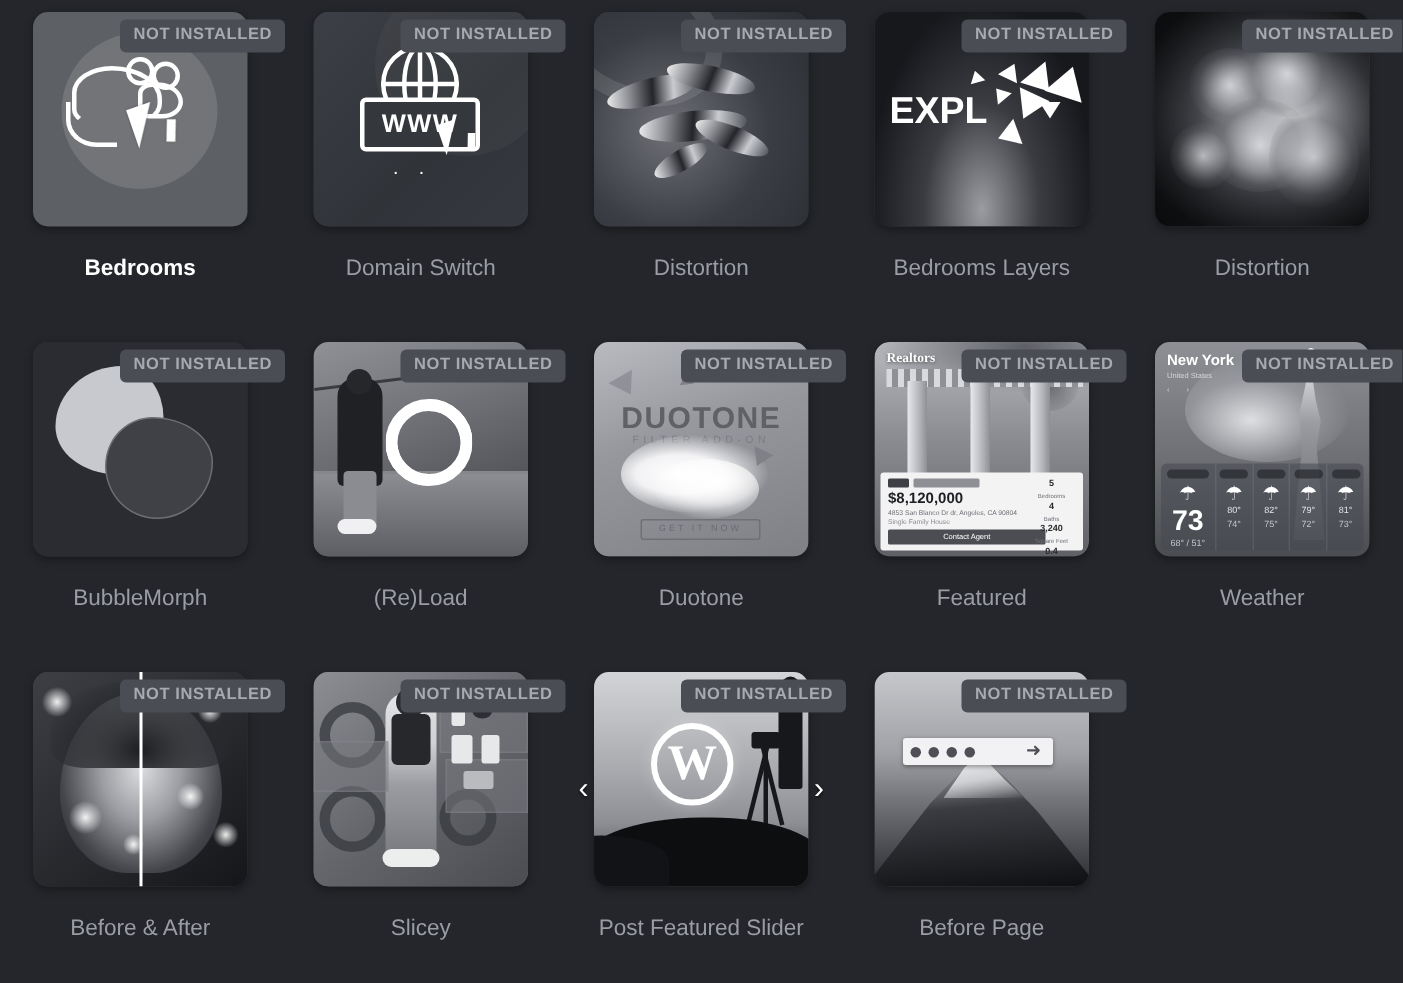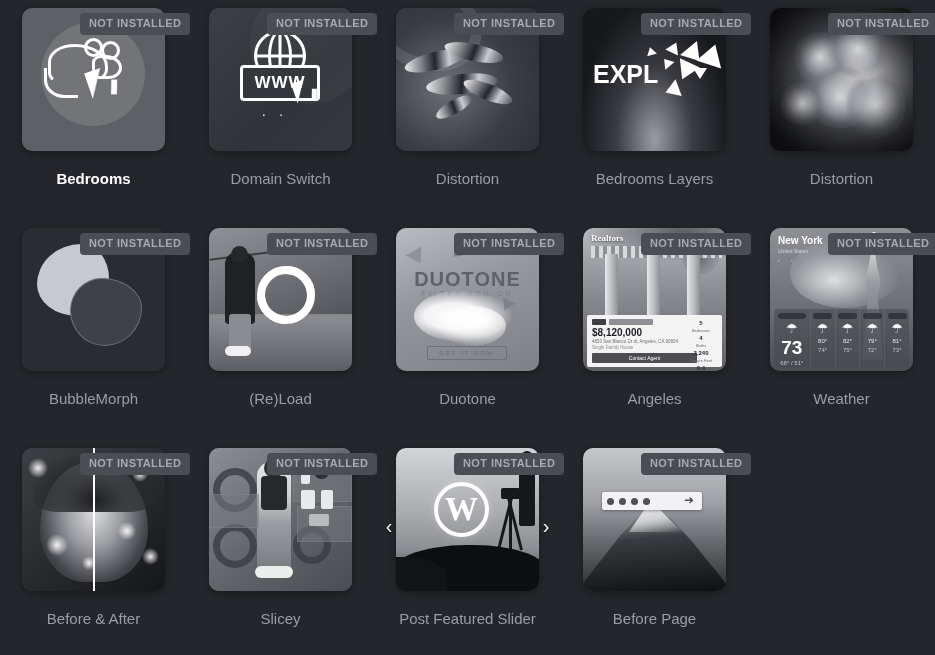--- a/index.html
+++ b/index.html
@@ -814,21 +814,21 @@
               <div class="stat"><b>3,240</b><span>Square Feet</span></div>
               <div class="stat">
                   <b>0.4</b>
                 </div>
             </div>
           </div>
         </div>
       </div>
       <div class="badge">NOT INSTALLED</div>
     </div>
-    <div class="addon-label">Angeles</div>
+    <div class="addon-label">Featured</div>
   </div>
 
   <div class="addon-cell">
     <div class="card-wrap">
       <div class="card">
         <div class="art art-weather">
           <div class="clouds"></div>
           <div class="statue"></div>
           <div class="torch"></div>
           <div class="city">New York</div>

